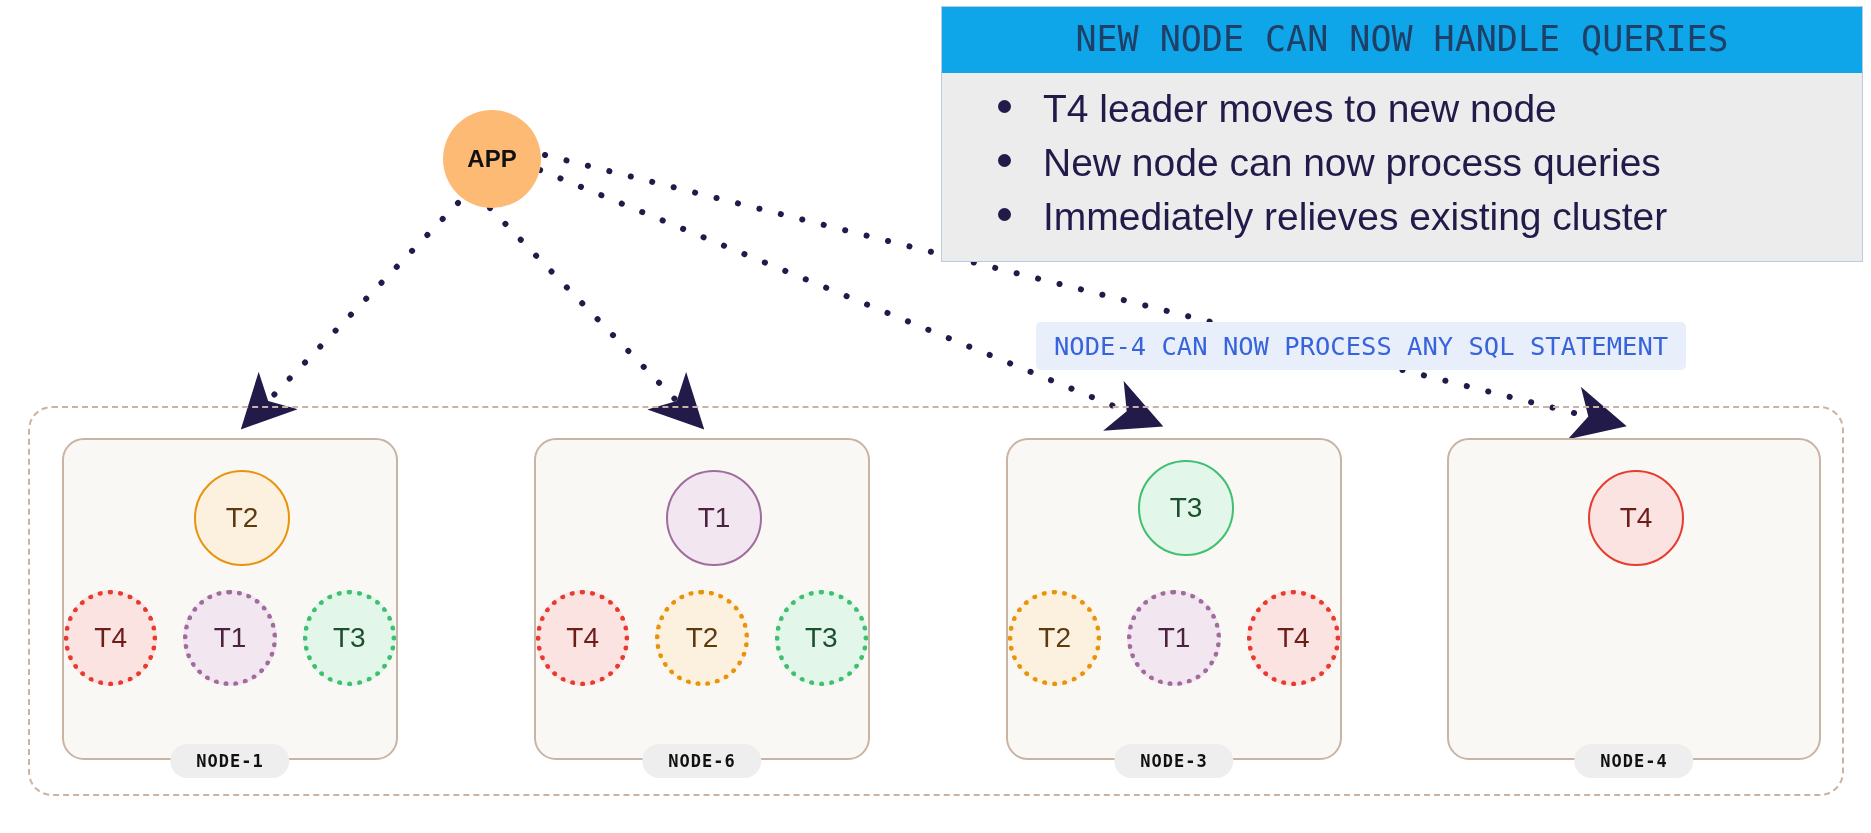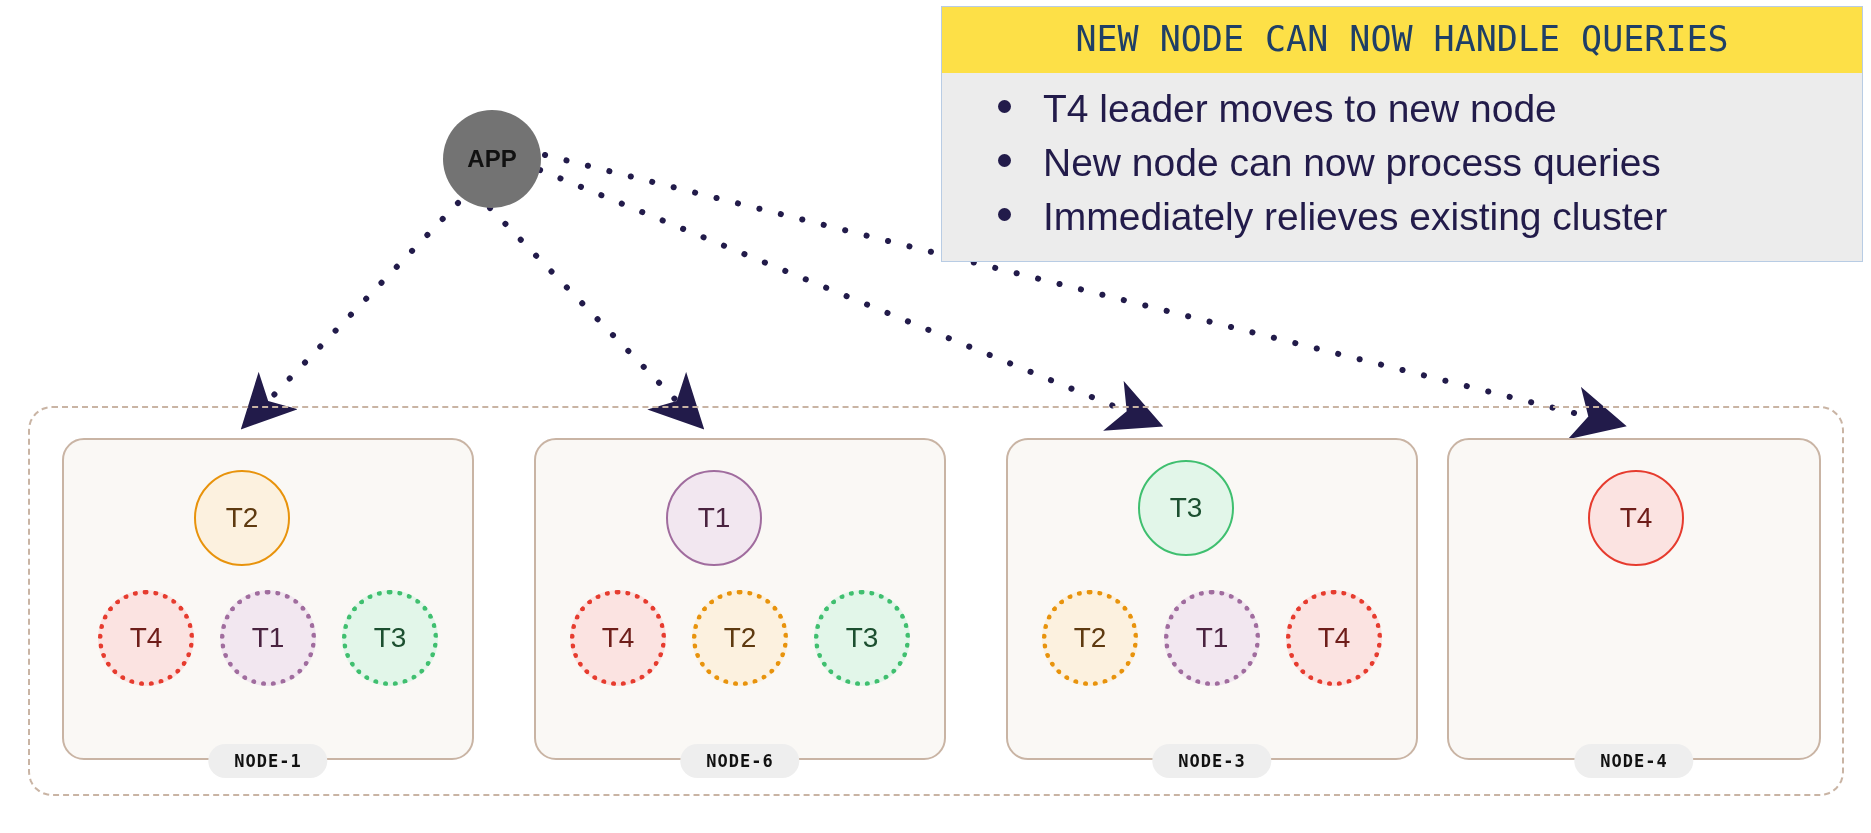--- a/index.html
+++ b/index.html
@@ -39,21 +39,21 @@
     height: 390px;
     border: 2.5px dashed #C9B4A4;
     border-radius: 24px;
     box-sizing: border-box;
   }
 
   
   .node-box {
     position: absolute;
     top: 438px;
-    width: 412px;
+    width: 336px;
     height: 322px;
     background: #FAF8F5;
     border: 2px solid #C9B4A4;
     border-radius: 22px;
     box-sizing: border-box;
   }
   .node-box.n1 { left: 62px; }
   .node-box.n2 { left: 534px; }
   .node-box.n3 { left: 1006px; }
   .node-box.n4 { left: 1447px; width: 374px; }
@@ -134,21 +134,21 @@
   .callout {
     position: absolute;
     left: 941px;
     top: 6px;
     width: 922px;
     border: 1.5px solid #B8CCE4;
     box-sizing: border-box;
     background: #ECECEC;
   }
   .callout-title {
-    background: #fde047;
+    background: #0ea5e9;
     color: #1F3F66;
     font-family: "DejaVu Sans Mono", "Liberation Mono", monospace;
     font-size: 35px;
     text-align: center;
     padding: 12px 4px 14px 4px;
     letter-spacing: 0px;
     white-space: nowrap;
   }
   .callout-list {
     margin: 0;
@@ -199,21 +199,21 @@
       </marker>
     </defs>
     <g fill="none" stroke="#221B4A" stroke-width="6" stroke-linecap="round" stroke-dasharray="0.1 22">
       <path d="M 458 203 L 247 423" marker-end="url(#ahead)"></path>
       <path d="M 490 208 L 698 423" marker-end="url(#ahead)"></path>
       <path d="M 540 170 L 1155 423" marker-end="url(#ahead)"></path>
       <path d="M 545 155 L 1618 424" marker-end="url(#ahead)"></path>
     </g>
   </svg>
 
-  <div class="app-node" style="background: #737373;">
+  <div class="app-node" style="background: #fdba74;">
     <span>APP</span>
   </div>
 
   <div class="callout" style="border-color: rgb(184, 204, 228); background: rgb(236, 236, 236);">
     <div class="callout-title" style="color: rgb(31, 63, 102);">NEW NODE CAN NOW HANDLE QUERIES</div>
     <ul class="callout-list">
       <li>
         <span class="bullet-dot"></span>
         <span>T4 leader moves to new node</span>
       </li>
@@ -221,20 +221,21 @@
         <span class="bullet-dot"></span>
         <span>New node can now process queries</span>
       </li>
       <li>
         <span class="bullet-dot"></span>
         <span>Immediately relieves existing cluster</span>
       </li>
     </ul>
   </div>
 
+  <div class="sub-note" style="color: rgb(55, 99, 220); background: rgb(232, 239, 251);">NODE-4 CAN NOW PROCESS ANY SQL STATEMENT</div>
 
   <div class="cluster-boundary" style="border-color: rgb(201, 180, 164);"></div>
 
   <div class="node-box n1" style="border-color: rgb(201, 180, 164);">
     <div class="leader" style="left: 130px; top: 30px; border-color: rgb(232, 147, 12); background: rgb(252, 241, 223); color: rgb(94, 58, 16);">
       <span>T2</span>
     </div>
     <div class="followers">
       <div class="follower" style="border-color: rgb(230, 59, 46); background: rgb(251, 227, 225); color: rgb(110, 30, 26);">
         <span>T4</span>

